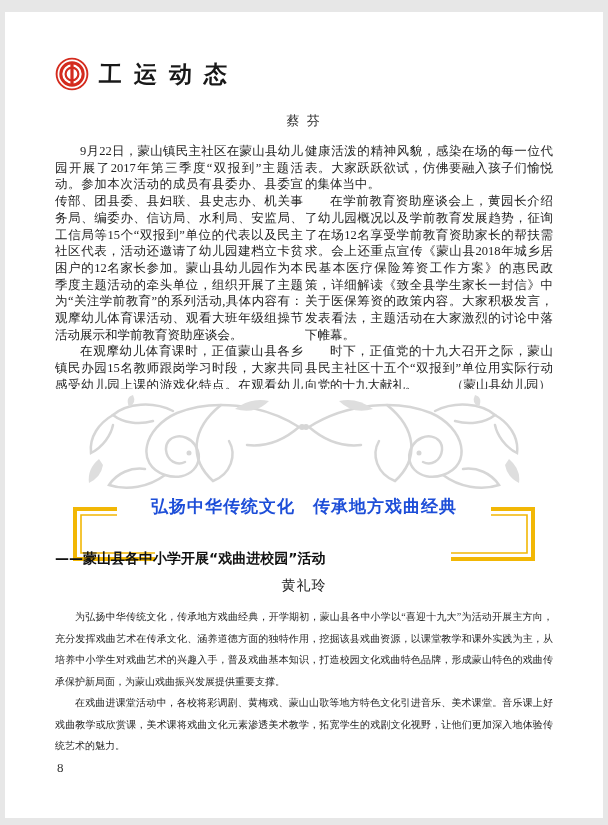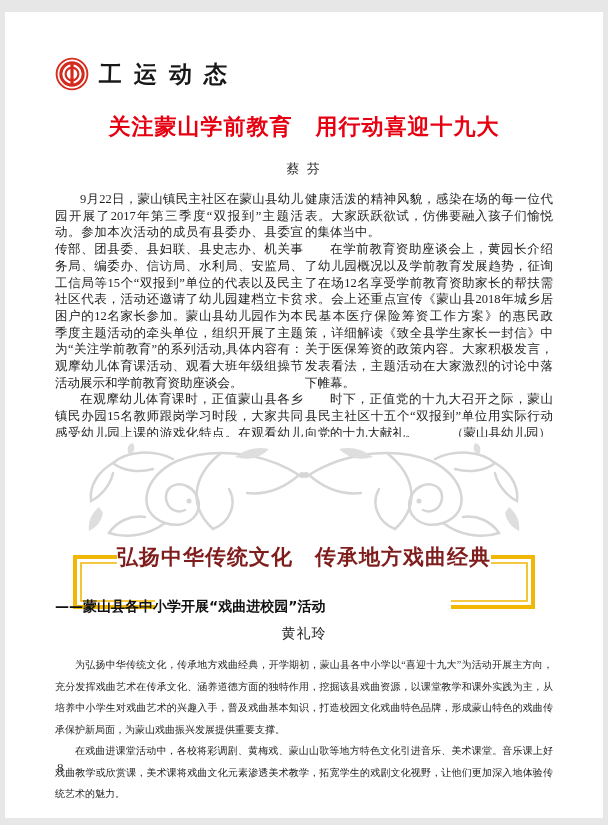--- a/index.html
+++ b/index.html
@@ -43,21 +43,21 @@
   .attribution{font-size:12.5px;color:#1e1e1e;text-align:right;}
   .attr-a1{margin-top:-16.7px;line-height:16.7px;padding-right:2px;}
   
   .divider{margin-top:6px;height:100px;text-align:center;}
   
   .a2-block{position:relative;margin-top:0;height:70px;}
   .a2-frame{position:absolute;left:0;top:0;}
   .a2-title{
     position:absolute;left:0;top:0;width:100%;text-align:center;
     font-family:"DejaVu Sans", sans-serif;
-    font-weight:800;font-size:21px;letter-spacing:1px;color:#7f1d1d;
+    font-weight:800;font-size:17px;letter-spacing:1px;color:#1d4ed8;
     white-space:nowrap;
   }
   .a2-subtitle{
     position:absolute;left:0;top:55px;width:100%;text-align:left;
     font-family:"DejaVu Sans", sans-serif;
     font-weight:bold;font-size:14px;color:#111;white-space:nowrap;
   }
   .a2-author{margin-top:12px;text-align:center;font-size:14px;color:#222;letter-spacing:1px;}
   .a2-body{margin-top:11px;}
   .a2-body .para{
@@ -76,21 +76,20 @@
   <div class="header">
     <svg width="34" height="34" viewBox="0 0 34 34" aria-hidden="true">
       <circle cx="17" cy="17" r="15.4" fill="none" stroke="#d42b1e" stroke-width="1.9"></circle>
       <circle cx="17" cy="17" r="11.2" fill="none" stroke="#d42b1e" stroke-width="3"></circle>
       <circle cx="17" cy="17" r="6.4" fill="none" stroke="#d42b1e" stroke-width="2.2"></circle>
       <rect x="15.4" y="5.2" width="3.2" height="23.6" fill="#d42b1e"></rect>
     </svg>
     <div class="brand">工运动态</div>
   </div>
 
-  <div class="a1-title">关注蒙山学前教育　用行动喜迎十九大</div>
   <div class="a1-author">蔡 芬</div>
 
   <div class="columns">
     <div class="col">
         <p class="para indent">9月22日，蒙山镇民主社区在蒙山县幼儿园开展了2017年第三季度“双报到”主题活动。参加本次活动的成员有县委办、县委宣传部、团县委、县妇联、县史志办、机关事务局、编委办、信访局、水利局、安监局、工信局等15个“双报到”单位的代表以及民主社区代表，活动还邀请了幼儿园建档立卡贫困户的12名家长参加。蒙山县幼儿园作为本季度主题活动的牵头单位，组织开展了主题为“关注学前教育”的系列活动,具体内容有：观摩幼儿体育课活动、观看大班年级组操节活动展示和学前教育资助座谈会。</p>
         <p class="para indent">在观摩幼儿体育课时，正值蒙山县各乡镇民办园15名教师跟岗学习时段，大家共同感受幼儿园上课的游戏化特点。在观看幼儿操节展示活动中，孩子们灵活的队形变换，娴熟的操节动作，</p>
       </div>
     <div class="col">
       <div>
           <p class="para">健康活泼的精神风貌，感染在场的每一位代表。大家跃跃欲试，仿佛要融入孩子们愉悦的集体当中。</p>

